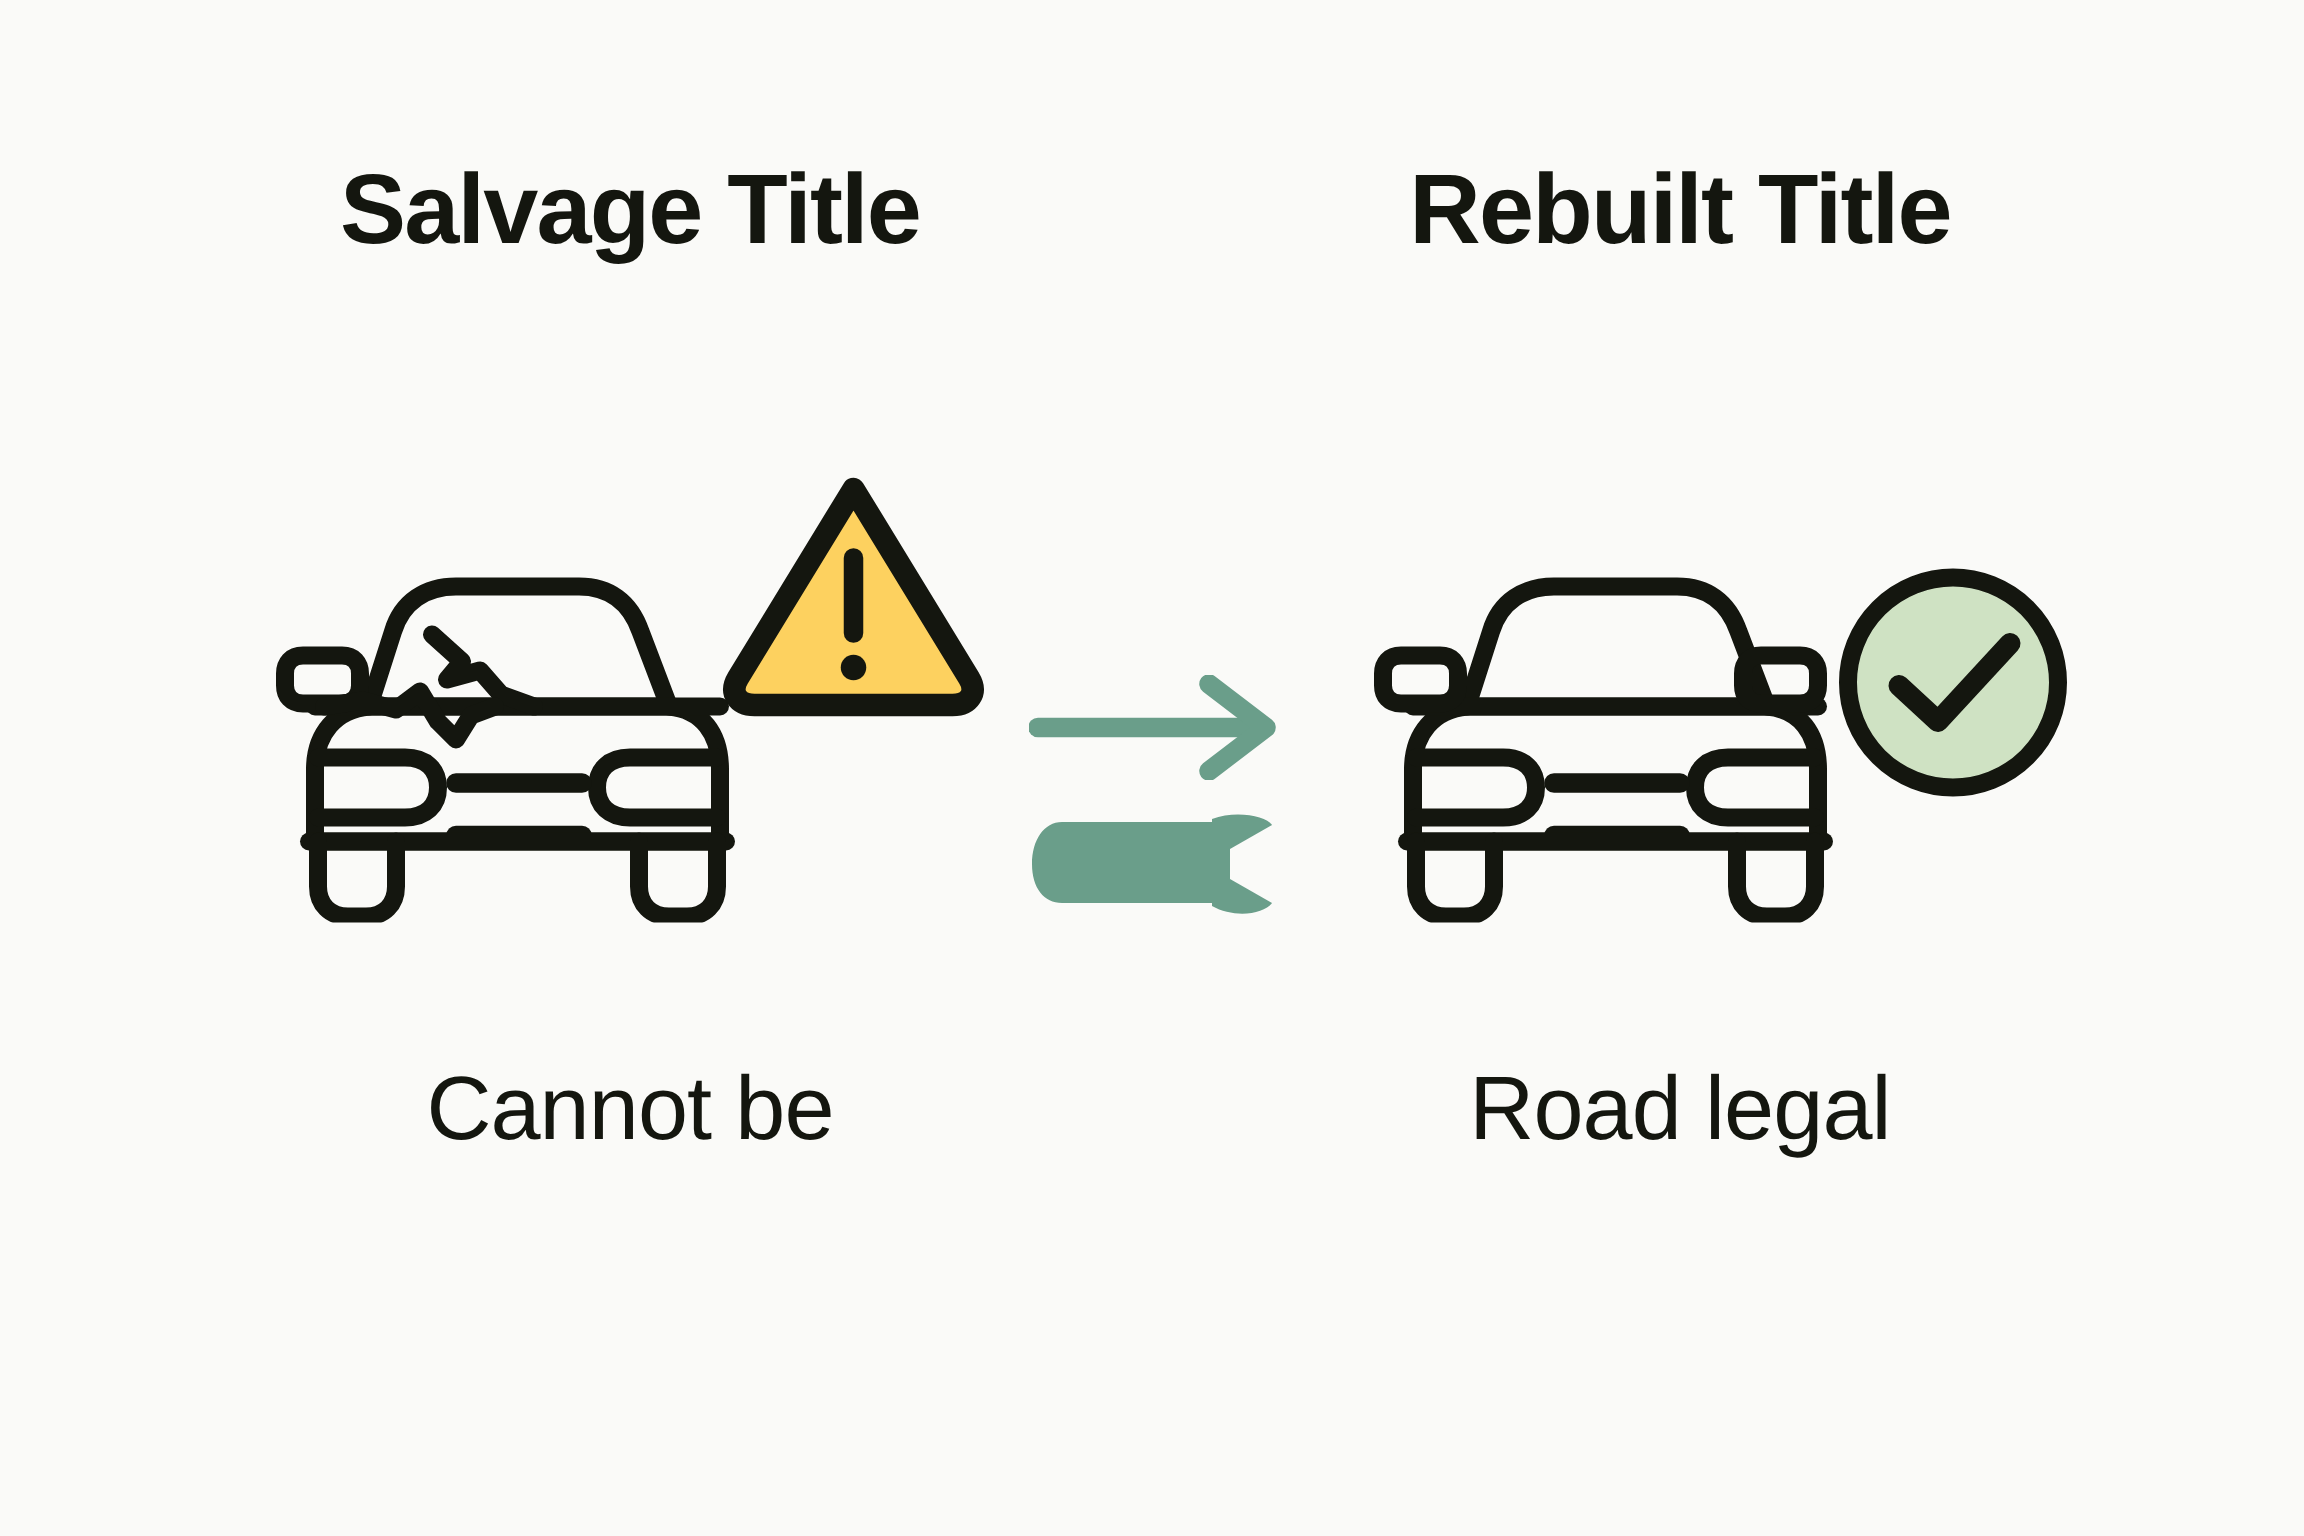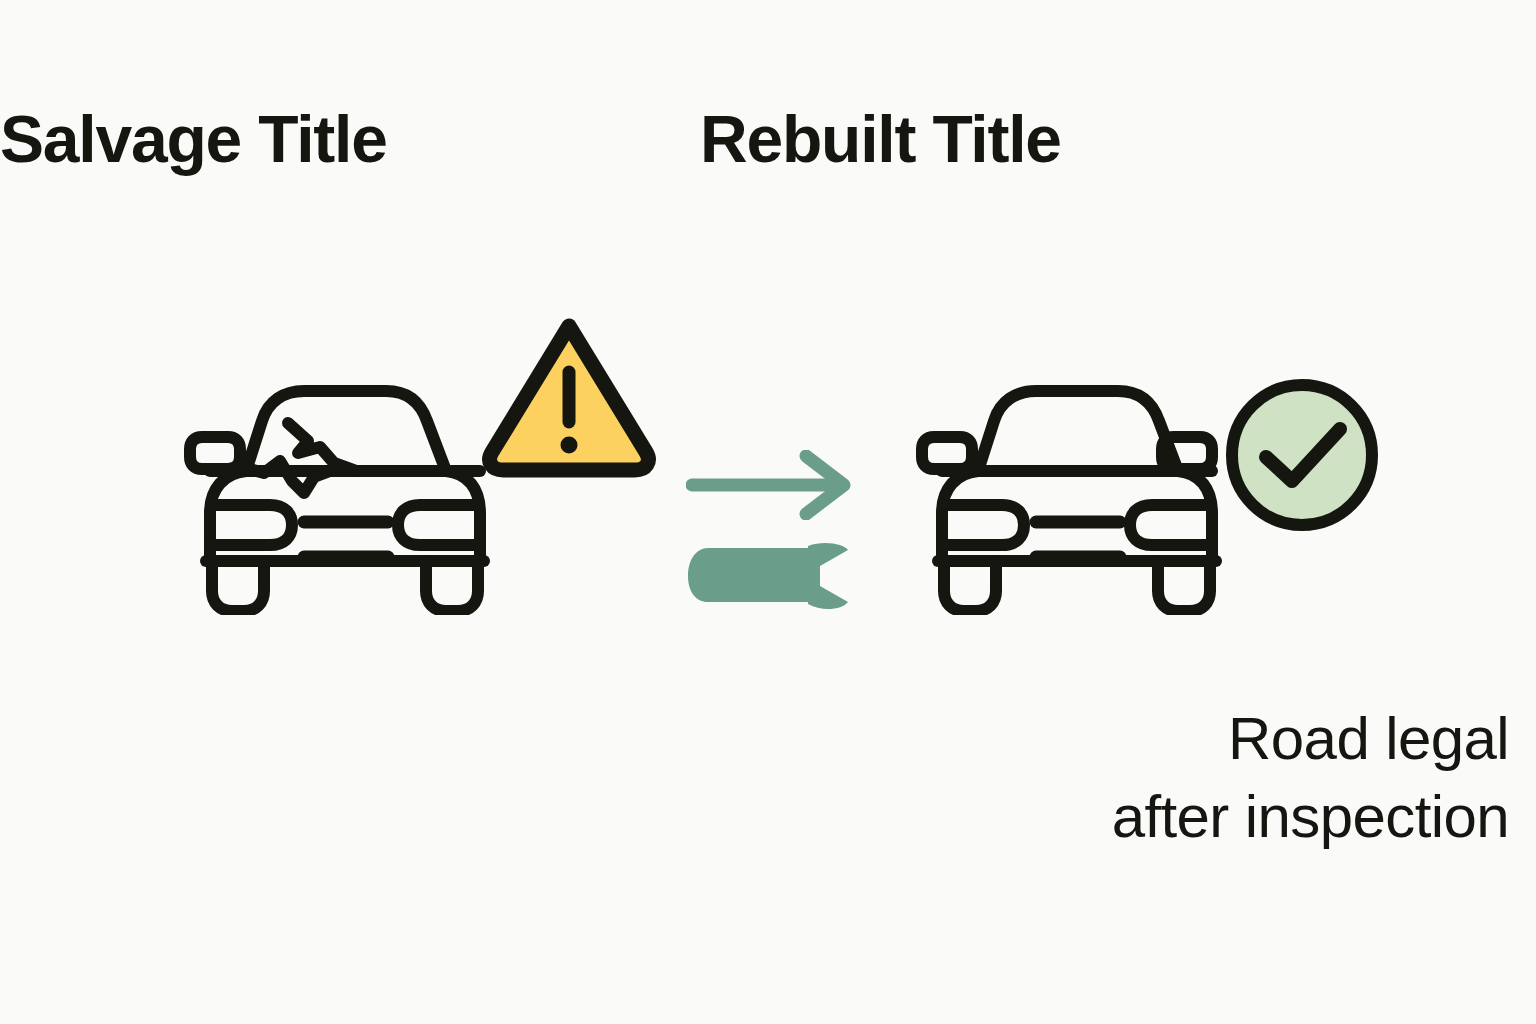--- a/index.html
+++ b/index.html
@@ -22,40 +22,40 @@
   }
 
   
   .col-title {
     position: absolute;
     top: 104px;
     font-size: 66px;
     font-weight: 700;
     letter-spacing: -1.2px;
     color: #14160F;
-    text-align: left;
+    text-align: center;
     line-height: 1.08;
     white-space: nowrap;
   }
   #title-left  { left: 0;   width: 840px; }
   #title-right { left: 700px; width: 840px; }
 
   
   .col-caption {
     position: absolute;
     top: 700px;
     font-size: 60px;
     font-weight: 400;
     letter-spacing: -0.6px;
     color: #14160F;
     text-align: center;
     line-height: 1.30;
   }
   #caption-left  { left: 60px;  width: 720px; }
-  #caption-right { left: 789px; width: 720px; text-align: right; }
+  #caption-right { left: 760px; width: 720px; }
   .caption-line { display: block; }
 
   
   .stage {
     position: absolute;
     top: 300px;
     left: 0;
     width: 1536px;
     height: 360px;
   }
@@ -160,20 +160,20 @@
     <div class="svg-abs" id="check-circle-icon">
       <svg width="160" height="160" viewBox="0 0 160 160" fill="none" xmlns="http://www.w3.org/2000/svg">
         <circle cx="80" cy="80" r="70" fill="#CFE2C3" stroke="#14160F" stroke-width="12"></circle>
         <path d="M44 82 L70 106 L118 54" stroke="#14160F" stroke-width="14" stroke-linecap="round" stroke-linejoin="round" fill="none"></path>
       </svg>
     </div>
 
   </div>
 
   <div class="col-caption" id="caption-left">
+    <span class="caption-line">Cannot be</span>
   </div>
 
   <div class="col-caption" id="caption-right">
     <span class="caption-line">Road legal</span>
-    <span class="caption-line">after inspection</span>
   </div>
 
 </div>
 
 </body></html>

